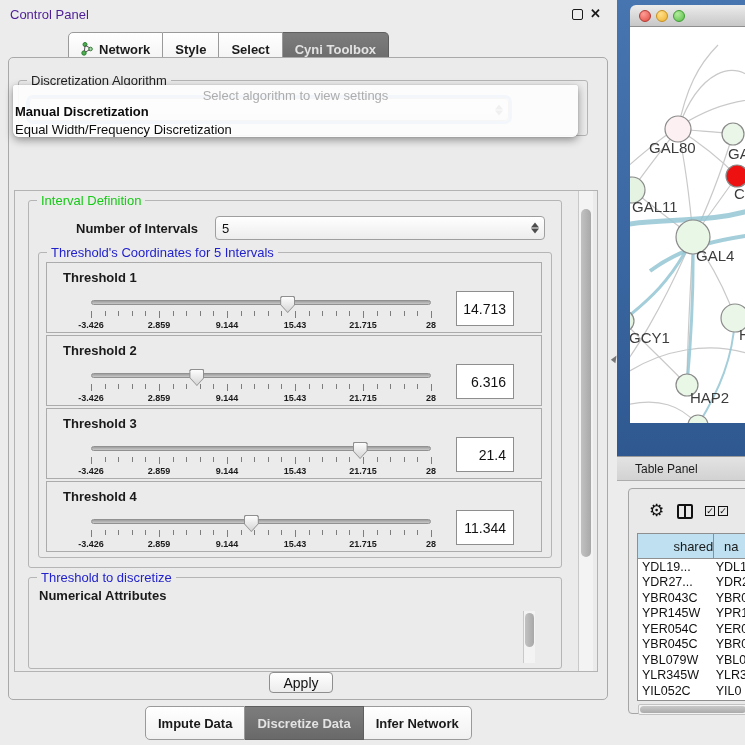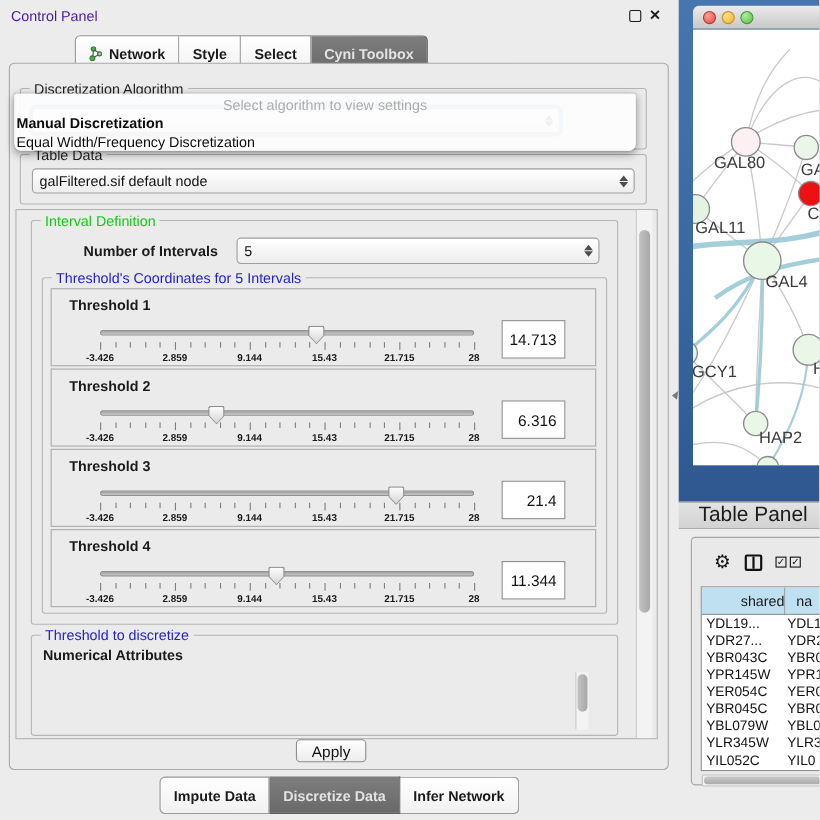--- a/index.html
+++ b/index.html
@@ -66,21 +66,21 @@
   .seg .tab { font-weight:bold; font-size:13px; }
 
   
   .desktop { background:linear-gradient(180deg,#4775af 0%,#3a67a2 55%,#2f5890 100%); }
   .mac-titlebar { background:linear-gradient(#ececec,#c7c7c7); border-bottom:1px solid #8f8f8f; border-radius:6px 0 0 0; }
   .light { position:absolute; top:5px; width:12px; height:12px; border-radius:50%; }
   .net-canvas { background:#ffffff; }
   .net-label { font-size:15px; fill:#3c3c3c; font-family:"Liberation Sans",sans-serif; }
 
   .tp-titlebar { background:linear-gradient(#e3e3e3,#d2d2d2); border-top:1px solid #9a9a9a; border-bottom:1px solid #adadad;
-                 font-size:19px; color:#1c1c1c; display:flex; align-items:center; padding-left:18px; }
+                 font-size:12px; color:#1c1c1c; display:flex; align-items:center; padding-left:18px; }
   .tp-body { background:#e9e9e9; border:1px solid #a5a5a5; border-radius:4px; }
   .gear { font-size:17px; color:#111; line-height:17px; }
   .col-icon { width:16px; height:15px; border:2px solid #111; border-radius:2px; position:relative; }
   .col-icon::after { content:""; position:absolute; left:5px; top:0; width:2px; height:11px; background:#111; }
   .cb { width:10px; height:10px; border:1.5px solid #111; font-size:9px; line-height:9px; color:#111; text-align:center; }
   .grid-table { background:#fff; border:1px solid #8f8f8f; overflow:hidden; }
   .grid-hcell { background:#bfe0f0; border-right:1px solid #8f8f8f; border-bottom:1px solid #8f8f8f;
                 font-size:13px; color:#1a1a1a; display:flex; align-items:center; justify-content:center; overflow:hidden; white-space:nowrap; }
   .grid-cell { font-size:12.5px; color:#111; padding:0 4px; overflow:hidden; white-space:nowrap; }
   .grid-row { display:flex; height:15.5px; align-items:center; }
@@ -122,30 +122,20 @@
     <div class="abs groupbox" style="left:18px;top:80px;width:570px;height:56px;">
       <span class="group-title gt-black">Discretization Algorithm</span>
       <div class="combo focus-ring abs" style="left:10px;top:17px;width:480px;height:23px;">
         <span class="stepper">
             <i class="up"></i>
             <i class="dn"></i>
           </span>
       </div>
     </div>
 
-    <div class="abs groupbox" style="left:18px;top:140px;width:570px;height:46px;">
-      <span class="group-title gt-black">Table Data</span>
-      <div class="combo abs" style="left:10px;top:12px;width:548px;height:23px;">
-        <span>galFiltered.sif default node</span>
-        <span class="stepper">
-            <i class="up"></i>
-            <i class="dn"></i>
-          </span>
-      </div>
-    </div>
 
     <div class="abs" style="left:14px;top:190px;width:584px;height:482px;border:1px solid #b3b3b3;background:#ebebeb;"></div>
     <div class="abs scroll-v" style="left:578px;top:191px;width:15px;height:480px;">
       <div class="scroll-thumb-v" style="left:2px;top:18px;width:10px;height:348px;"></div>
     </div>
 
     <div class="abs groupbox" style="left:28px;top:200px;width:534px;height:368px;">
       <span class="group-title gt-green">Interval Definition</span>
     </div>
     <div class="abs bold13" style="left:76px;top:221px;">Number of Intervals</div>

